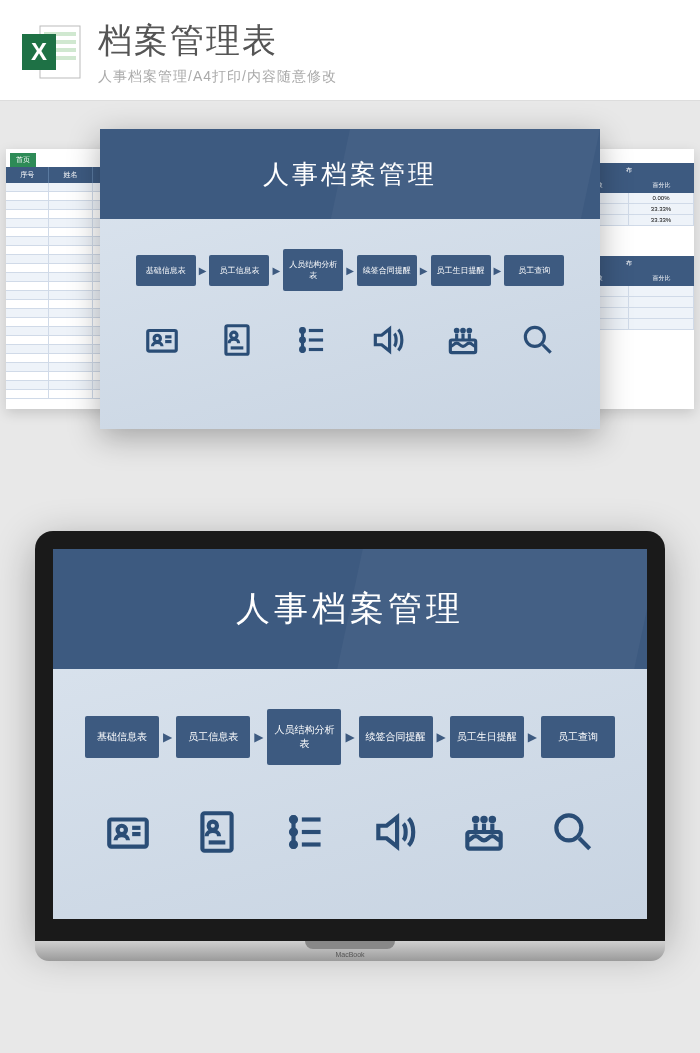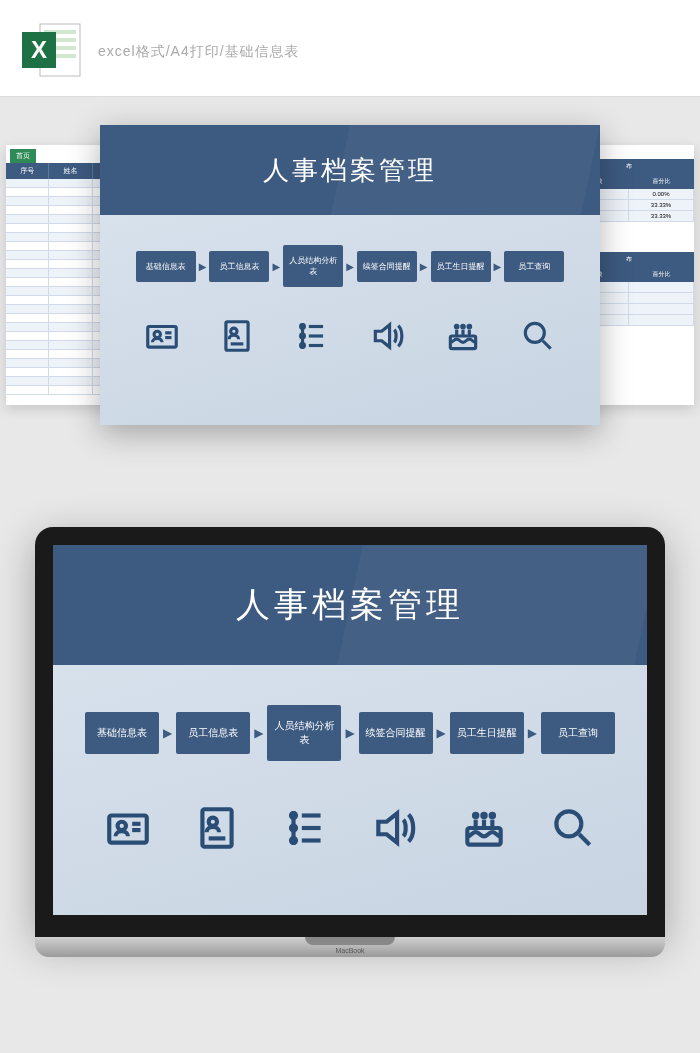--- a/index.html
+++ b/index.html
@@ -257,21 +257,22 @@
       <rect x="20" y="6" width="40" height="52" fill="#fff" stroke="#bbb"></rect>
       <rect x="24" y="12" width="32" height="4" fill="#d0e8d0"></rect>
       <rect x="24" y="20" width="32" height="4" fill="#d0e8d0"></rect>
       <rect x="24" y="28" width="32" height="4" fill="#d0e8d0"></rect>
       <rect x="24" y="36" width="32" height="4" fill="#d0e8d0"></rect>
       <rect x="2" y="14" width="34" height="36" fill="#1e7145"></rect>
       <text x="19" y="40" text-anchor="middle" fill="#fff" font-size="24" font-weight="bold" font-family="Arial">X</text>
     </svg>
   </div>
   <div class="top-text">
-    <div class="top-sub">excel格式/A4打印/基础信息表</div>
+    <div class="top-title">档案管理表</div>
+    <div class="top-sub">人事档案管理/A4打印/内容随意修改</div>
   </div>
 </div>
 
 <div class="preview-stage">
 
   <div class="bg-sheet left">
     <div class="sheet-tab">首页</div>
     <div class="sheet-header">
       <div>序号</div>
       <div>姓名</div>

